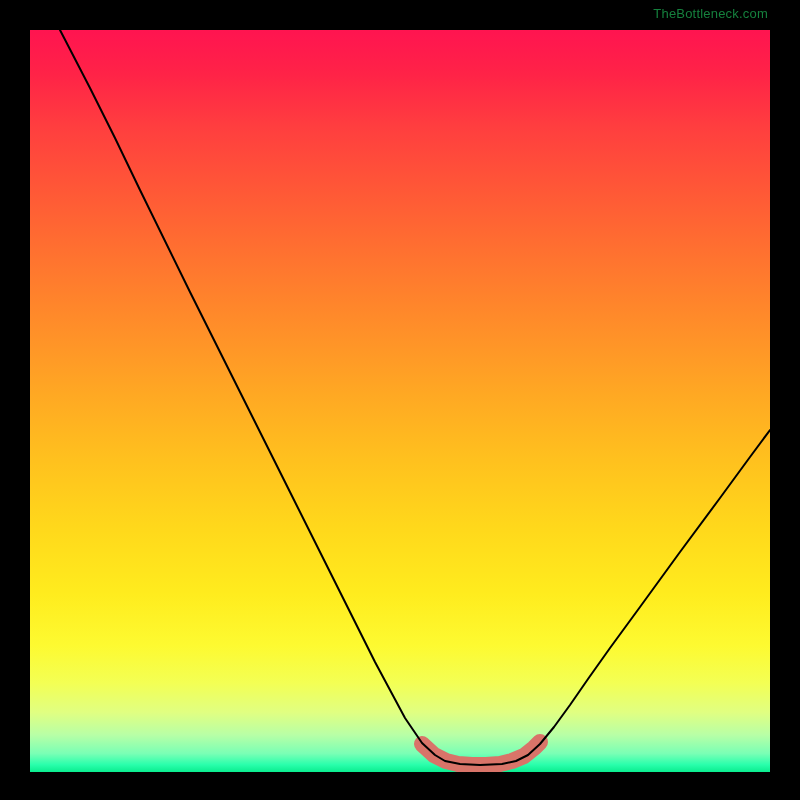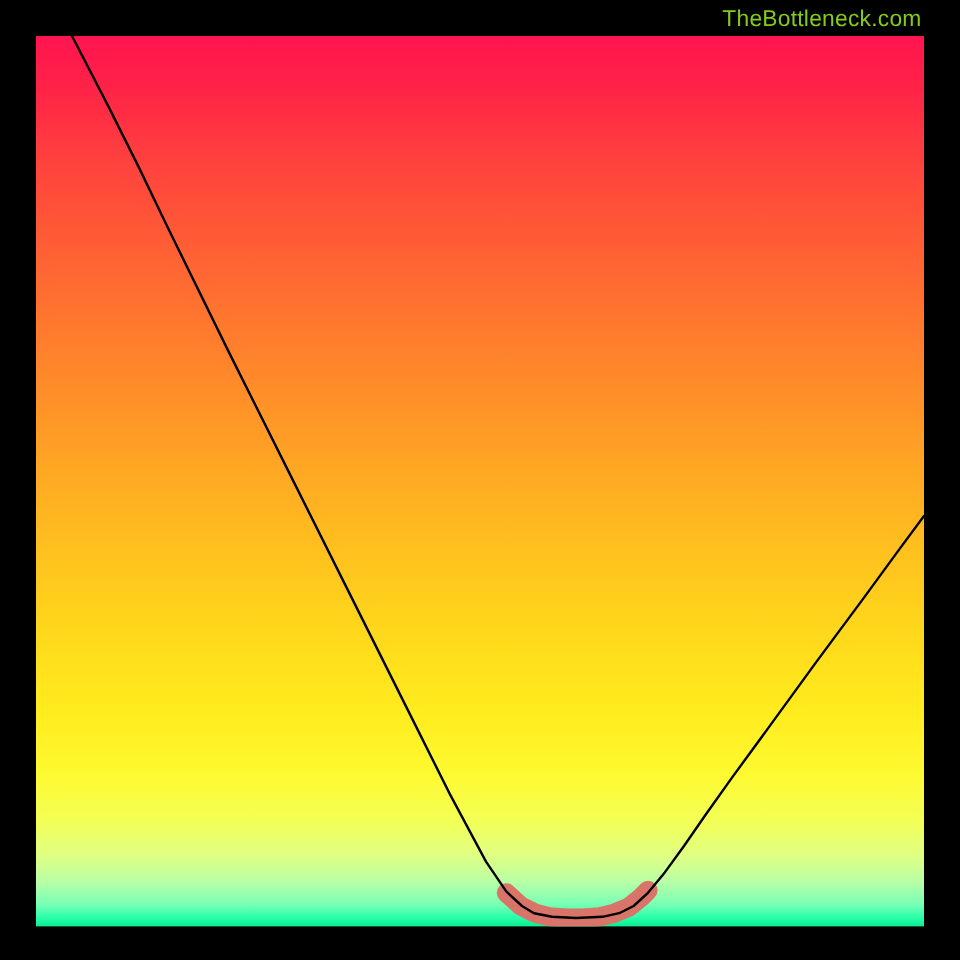--- a/index.html
+++ b/index.html
@@ -47,22 +47,22 @@
     left: 30px;
     top: 30px;
     width: 740px;
     height: 742px;
     pointer-events: none;
   }
   .watermark {
     position: absolute;
     top: 6px;
     right: 32px;
-    color: #84cc16;
-    font-size: 19px;
+    color: #15803d;
+    font-size: 13px;
     font-weight: 500;
     letter-spacing: 0.2px;
   }
 </style>
 </head>
 <body>
 
 <div class="container">
   <div class="plot-area"></div>
 

